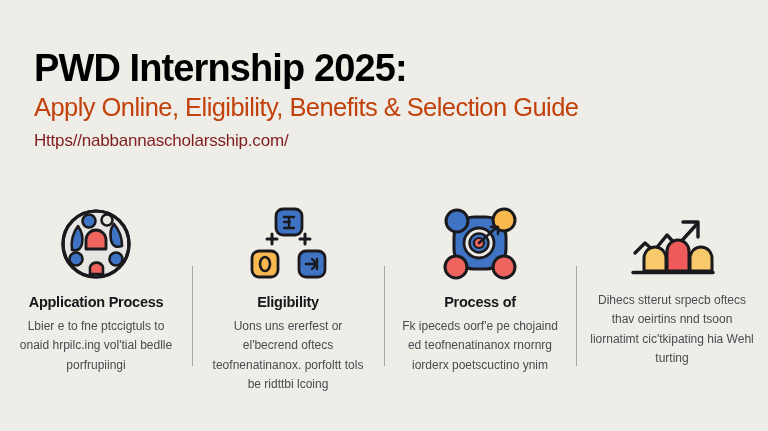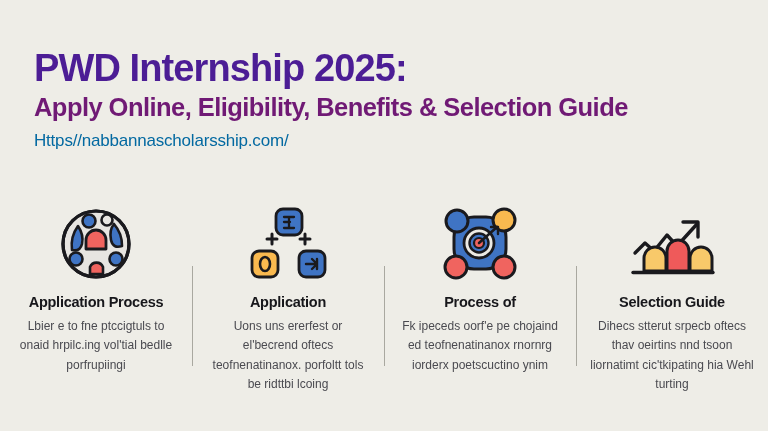--- a/index.html
+++ b/index.html
@@ -22,39 +22,39 @@
   
   .header {
     position: absolute;
     left: 34px;
     top: 48px;
     right: 30px;
   }
   .title-main {
     font-size: 38px;
     font-weight: bold;
-    color: #4c1d95;
+    color: #000000;
     letter-spacing: -0.9px;
     line-height: 1.08;
     margin: 0 0 4px 0;
     white-space: nowrap;
   }
   .title-sub {
     font-size: 25.5px;
-    font-weight: bold;
-    color: #701a75;
+    font-weight: normal;
+    color: #c2410c;
     letter-spacing: -0.55px;
     line-height: 1.12;
     margin: 0 0 9px 0;
     white-space: nowrap;
   }
   .title-url {
     font-size: 17px;
     font-weight: normal;
-    color: #0369a1;
+    color: #7f1d1d;
     letter-spacing: -0.2px;
     line-height: 1.2;
     margin: 0;
     white-space: nowrap;
   }
 
   
   .cards {
     position: absolute;
     left: 0;
@@ -145,21 +145,21 @@
           <rect x="29" y="3" width="26" height="26" rx="7" fill="#3f74c4" stroke="#1a1a1e" stroke-width="2.8"></rect>
           <path d="M37 11 h10 M37 16 h6 M42 11 v11 M37 22 h10" stroke="#1a1a1e" stroke-width="2.3" fill="none" stroke-linecap="round"></path>
           <rect x="5" y="45" width="26" height="26" rx="7" fill="#f9b94f" stroke="#1a1a1e" stroke-width="2.8"></rect>
           <ellipse cx="18" cy="58" rx="5" ry="7" fill="none" stroke="#1a1a1e" stroke-width="2.6"></ellipse>
           <rect x="52" y="45" width="26" height="26" rx="7" fill="#3f74c4" stroke="#1a1a1e" stroke-width="2.8"></rect>
           <path d="M59 58 h10 M65 53 l5 5 l-5 5 M70 53 v10" stroke="#1a1a1e" stroke-width="2.4" fill="none" stroke-linecap="round" stroke-linejoin="round"></path>
           <path d="M20 33 h10 M25 28 v10" stroke="#1a1a1e" stroke-width="3" stroke-linecap="round"></path>
           <path d="M53 33 h10 M58 28 v10" stroke="#1a1a1e" stroke-width="3" stroke-linecap="round"></path>
         </svg>
       </div>
-      <div class="card-title">Application</div>
+      <div class="card-title">Eligibility</div>
       <div class="card-body">Uons uns ererfest or el'becrend oftecs teofnenatinanox. porfoltt tols be ridttbi lcoing</div>
     </div>
 
     <div class="card">
       <div class="card-icon">
         <svg width="80" height="78" viewBox="0 0 80 78">
           <rect x="14" y="12" width="52" height="52" rx="20" fill="#3f74c4" stroke="#1a1a1e" stroke-width="3"></rect>
           <circle cx="17" cy="16" r="11" fill="#3f74c4" stroke="#1a1a1e" stroke-width="3"></circle>
           <circle cx="64" cy="15" r="11" fill="#f9b94f" stroke="#1a1a1e" stroke-width="3"></circle>
           <circle cx="16" cy="62" r="11" fill="#f0645f" stroke="#1a1a1e" stroke-width="3"></circle>
@@ -179,18 +179,17 @@
       <div class="card-icon">
         <svg width="88" height="74" viewBox="0 0 88 74">
           <path d="M7 46 l10 -10 l9 8 l13 -16 l10 11 l20 -22" fill="none" stroke="#1a1a1e" stroke-width="3.4" stroke-linecap="round" stroke-linejoin="round"></path>
           <path d="M55 15 h15 v15" fill="none" stroke="#1a1a1e" stroke-width="3.4" stroke-linecap="round" stroke-linejoin="round"></path>
           <path d="M16 64 v-13 a11 11 0 0 1 22 0 v13 z" fill="#f8c96a" stroke="#1a1a1e" stroke-width="3"></path>
           <path d="M39 64 v-20 a11 11 0 0 1 22 0 v20 z" fill="#ef5a5a" stroke="#1a1a1e" stroke-width="3"></path>
           <path d="M62 64 v-13 a11 11 0 0 1 22 0 v13 z" fill="#f8c96a" stroke="#1a1a1e" stroke-width="3"></path>
           <path d="M5 65.5 h80" stroke="#1a1a1e" stroke-width="3.4" stroke-linecap="round"></path>
         </svg>
       </div>
-      <div class="card-title">Selection Guide</div>
       <div class="card-body">Dihecs stterut srpecb oftecs thav oeirtins nnd tsoon liornatimt cic'tkipating hia Wehl turting</div>
     </div>
 
   </div>
 </div>
 
 </body></html>

